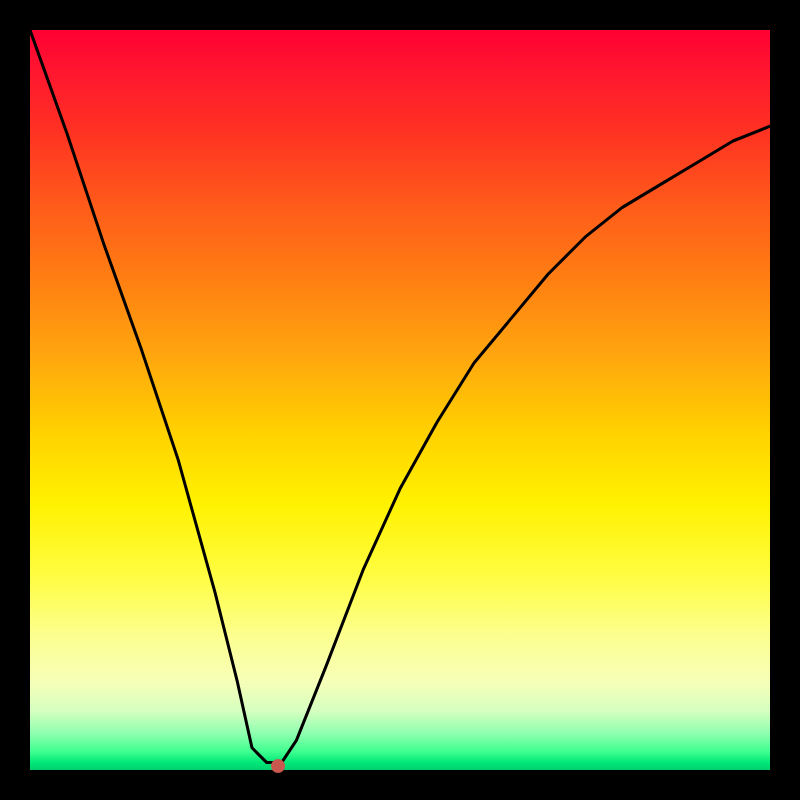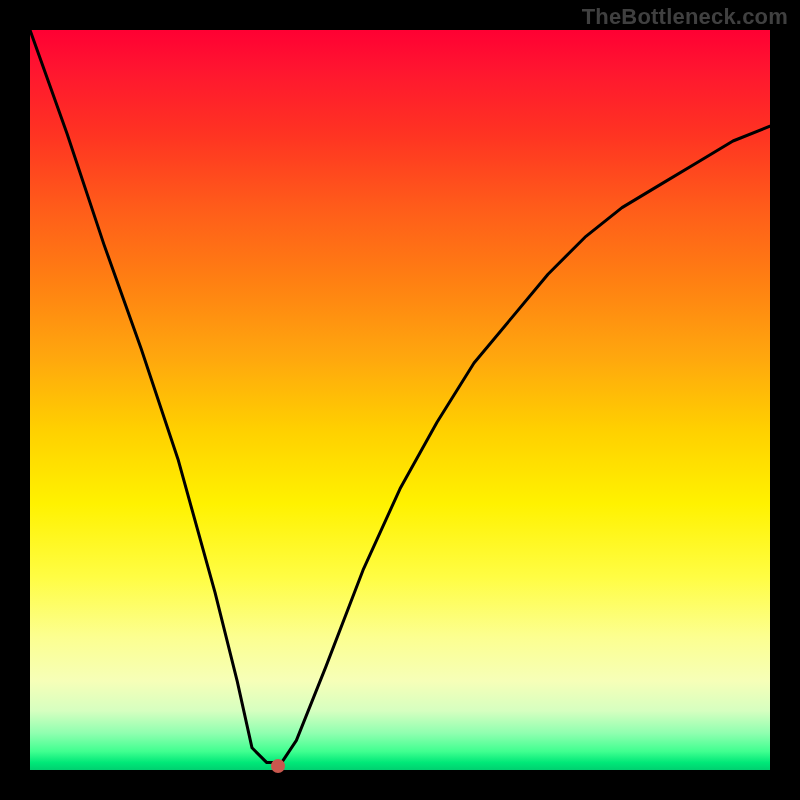--- a/index.html
+++ b/index.html
@@ -59,20 +59,19 @@
     border-radius: 50%;
     background: #c9584e;
     transform: translate(-50%, -50%);
     z-index: 5;
   }
 </style>
 </head>
 <body>
 
 <div class="frame">
-  <div class="watermark">TheBottleneck.com</div>
   <div class="plot">
     <svg class="curve" viewBox="0 0 740 740" preserveAspectRatio="none">
       <path id="curve-path" fill="none" stroke="#000" stroke-width="3" stroke-linejoin="round" stroke-linecap="round" d="M0.0 0.0 L37.0 103.6 L74.0 214.6 L111.0 318.2 L148.0 429.2 L185.0 562.4 L207.2 651.2 L222.0 717.8 L236.8 732.6 L251.6 732.6 L266.4 710.4 L296.0 636.4 L333.0 540.2 L370.0 458.8 L407.0 392.2 L444.0 333.0 L481.0 288.6 L518.0 244.2 L555.0 207.2 L592.0 177.6 L629.0 155.4 L666.0 133.2 L703.0 111.0 L740.0 96.2"></path>
     </svg>
     <div class="marker" id="marker" style="left: 247.9px; top: 736.3px; background: rgb(201, 88, 78);"></div>
   </div>
 </div>
 
 </body></html>

